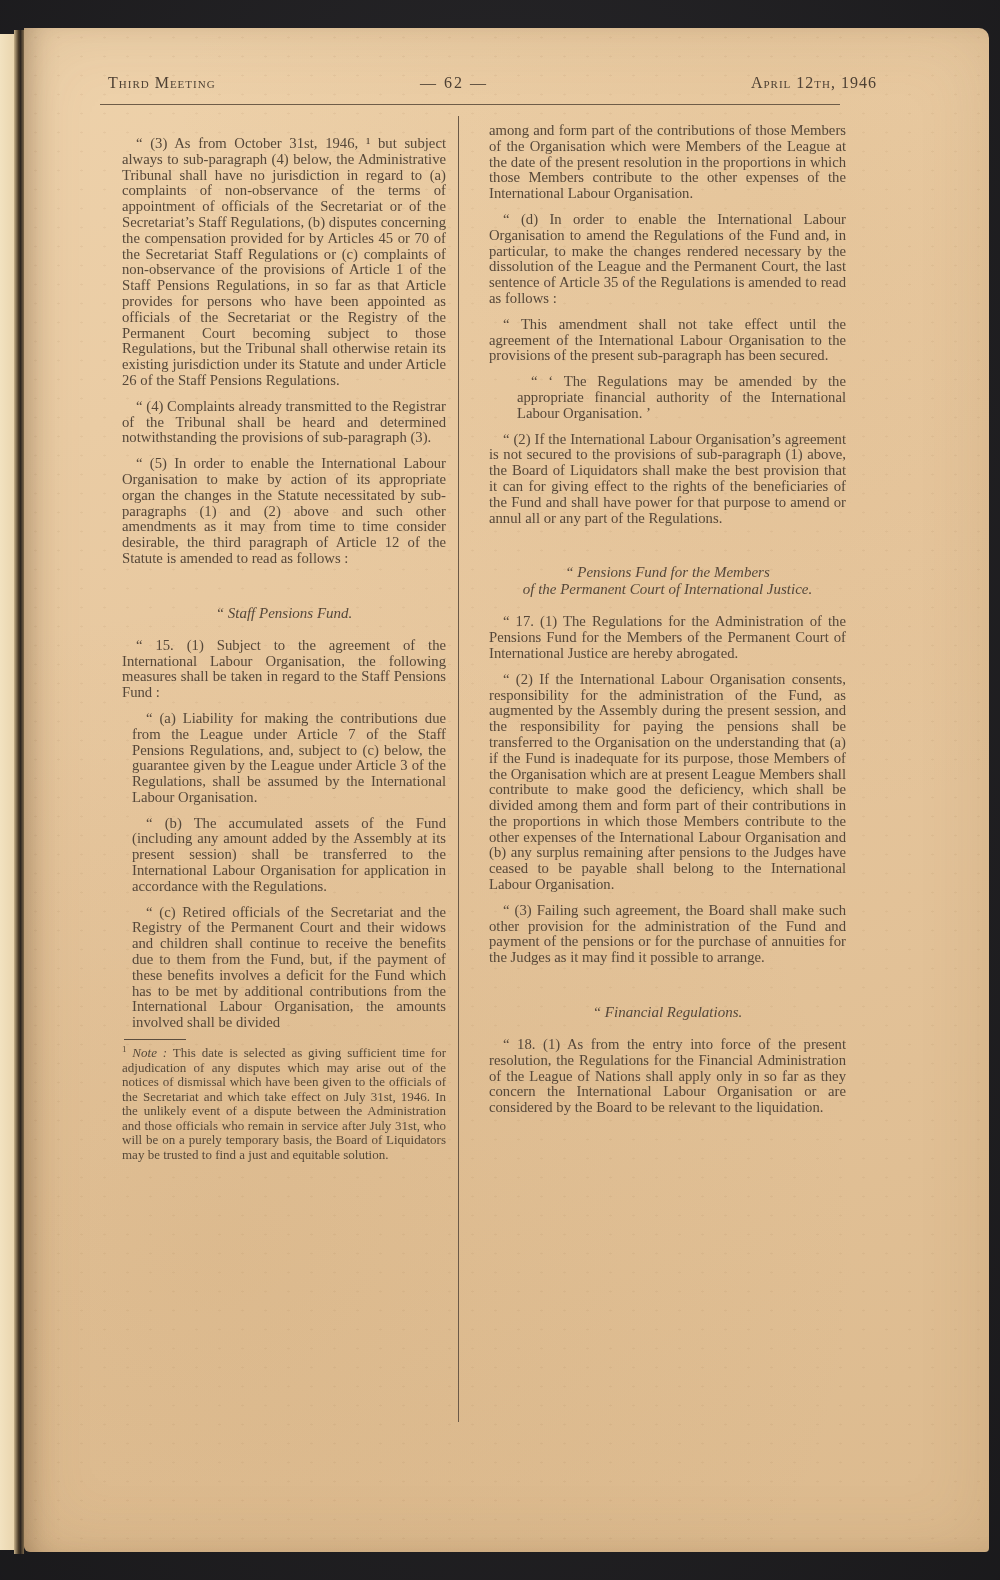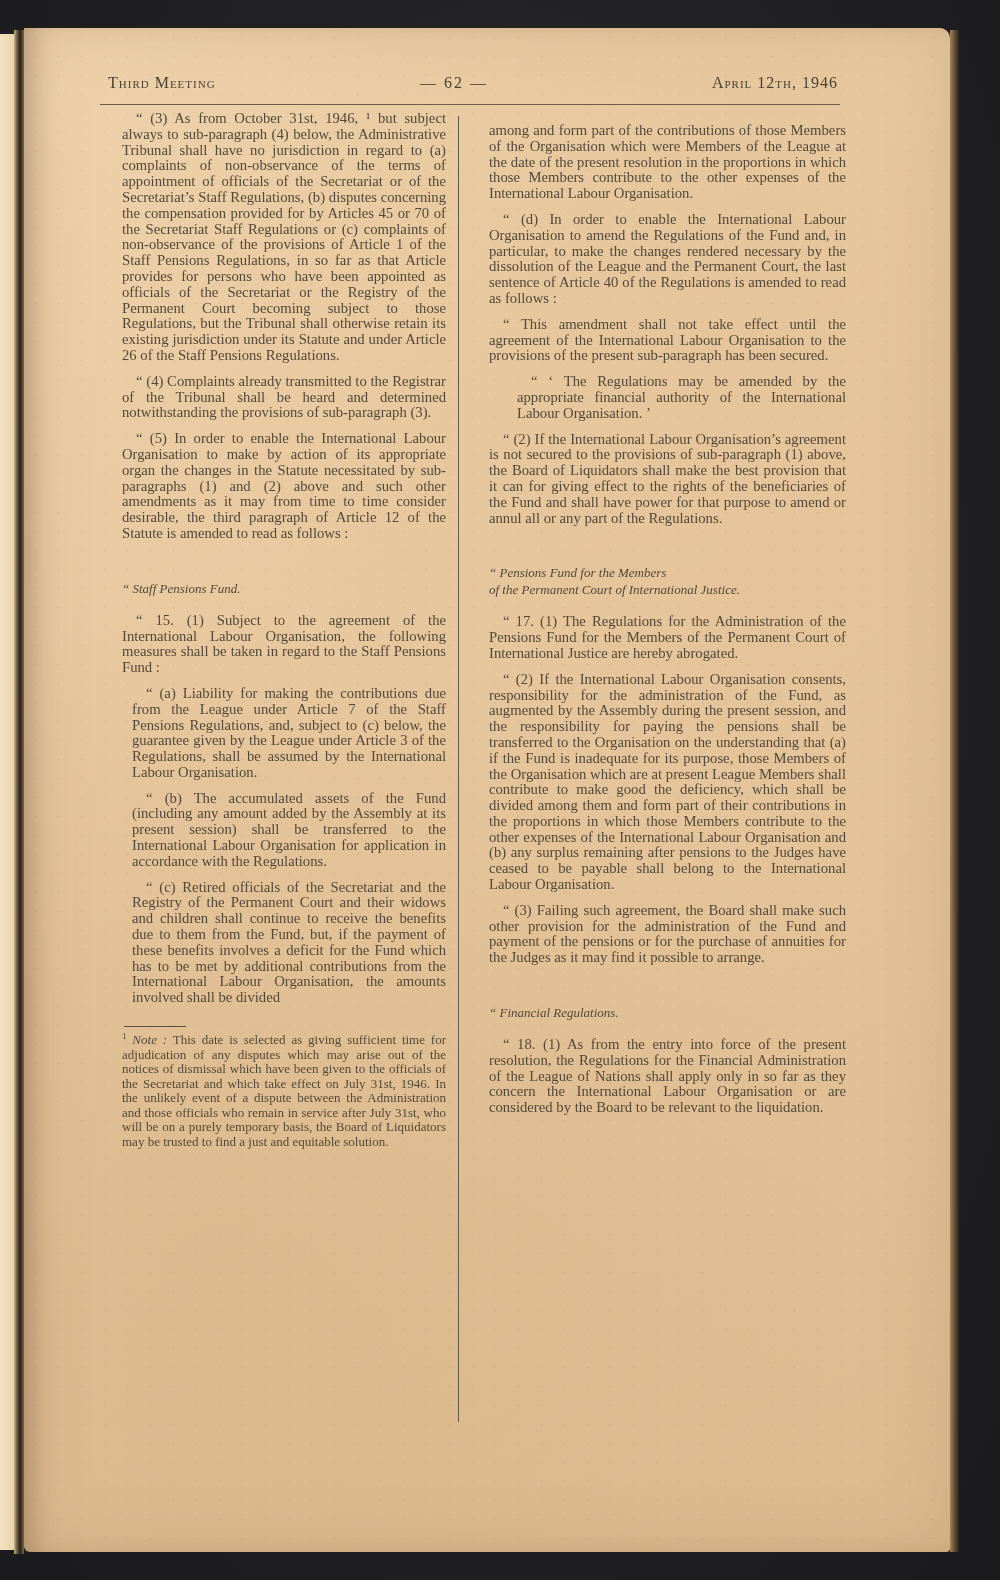--- a/index.html
+++ b/index.html
@@ -29,55 +29,56 @@
       radial-gradient(circle at 20% 80%, rgba(170,125,70,0.10), transparent 45%),
       radial-gradient(rgba(140,100,60,0.09) 1px, transparent 1.4px),
       linear-gradient(160deg,#eed2ab 0%,#e6c69d 45%,#dcba8e 100%);
     background-size:auto,auto,23px 19px,auto;
     border-radius:0 10px 4px 6px;
     box-shadow:
       inset 20px 0 30px -18px rgba(80,55,30,0.40),
       inset 0 0 70px rgba(120,85,45,0.15);
     z-index:3;
     color:#554739;
+    padding-left:39px;
   }
   
   .edge-right{
     position:absolute;left:950px;top:30px;width:9px;height:1522px;
     background:linear-gradient(90deg,#a3835a,#5e4b33 55%,#2c251d);
     z-index:2;border-radius:0 3px 2px 0;
   }
   
   .hdr{position:absolute;top:46px;font-size:16px;letter-spacing:1px;
        font-variant:small-caps;color:#4e4134;white-space:nowrap;}
   .hdr-left{left:84px;}
   .hdr-center{left:350px;width:160px;text-align:center;font-variant:normal;letter-spacing:2px;}
   .hdr-right{right:112px;}
   .hdr-rule{position:absolute;left:76px;top:76px;width:740px;height:0;
             border-top:1.5px solid #6e5c48;}
   
-  .col{position:absolute;top:83px;font-size:14.7px;line-height:15.8px;
+  .col{position:absolute;top:108px;font-size:14.7px;line-height:15.8px;
        text-align:justify;color:#554739;}
   #left-column{left:98px;width:324px;}
   #right-column{left:465px;top:95px;width:357px;}
   .col-divider{position:absolute;left:434px;top:88px;height:1306px;width:0;
                border-left:1px solid #6b5947;}
   
   .block{margin:0;}
   .block + .block{margin-top:10px;}
   .paragraph{text-indent:14px;}
   .continuation{text-indent:0;}
   .subparagraph{text-indent:14px;margin-left:10px;}
   .quote{text-indent:14px;margin-left:28px;}
-  .heading{font-style:italic;text-indent:0;
-           white-space:pre-line;font-size:13px;line-height:17px;}
+  .heading{font-style:italic;text-align:center;text-indent:0;
+           white-space:pre-line;font-size:15px;line-height:17px;}
   .block + .heading{margin-top:38px;}
   .heading + .block{margin-top:16px;}
   
-  .footnote-anchor{margin-top:20px;}
+  .footnote-anchor{margin-top:8px;}
   .footnote-rule{width:62px;border-top:1.6px solid #5c4d3e;margin:0 0 6px 2px;}
   .footnote{font-size:13px;line-height:14.5px;text-align:justify;color:#564838;}
   .footnote sup{font-size:9px;line-height:0;}
   .footnote .fn-label{font-style:italic;}
 </style>
 </head>
 <body>
 
 <div class="edge-left"></div>
 <div class="edge-crease"></div>
@@ -105,21 +106,21 @@
         <span class="fn-label">Note :</span>
         <span>This date is selected as giving sufficient time for adjudication of any disputes which may arise out of the notices of dismissal which have been given to the officials of the Secretariat and which take effect on July 31st, 1946.  In the unlikely event of a dispute between the Administration and those officials who remain in service after July 31st, who will be on a purely temporary basis, the Board of Liquidators may be trusted to find a just and equitable solution.</span>
       </div>
     </div>
   </div>
 
   <div class="col-divider"></div>
 
   <div class="col" id="right-column">
       <div class="block continuation">among and form part of the contributions of those Members of the Organisation which were Members of the League at the date of the present resolution in the proportions in which those Members contribute to the other expenses of the International Labour Organisation.</div>
-      <div class="block paragraph">“ (d)   In order to enable the International Labour Organisation to amend the Regulations of the Fund and, in particular, to make the changes rendered necessary by the dissolution of the League and the Permanent Court, the last sentence of Article 40 of the Regulations is amended to read as follows :</div>
+      <div class="block paragraph">“ (d)   In order to enable the International Labour Organisation to amend the Regulations of the Fund and, in particular, to make the changes rendered necessary by the dissolution of the League and the Permanent Court, the last sentence of Article 35 of the Regulations is amended to read as follows :</div>
       <div class="block paragraph">“ This amendment shall not take effect until the agreement of the International Labour Organisation to the provisions of the present sub-paragraph has been secured.</div>
       <div class="block quote">“ ‘ The Regulations may be amended by the appropriate financial authority of the International Labour Organisation. ’</div>
       <div class="block paragraph">“ (2)   If the International Labour Organisation’s agreement is not secured to the provisions of sub-paragraph (1) above, the Board of Liquidators shall make the best provision that it can for giving effect to the rights of the beneficiaries of the Fund and shall have power for that purpose to amend or annul all or any part of the Regulations.</div>
       <div class="block heading">“ Pensions Fund for the Members
 of the Permanent Court of International Justice.</div>
       <div class="block paragraph">“ 17.   (1)   The Regulations for the Administration of the Pensions Fund for the Members of the Permanent Court of International Justice are hereby abrogated.</div>
       <div class="block paragraph">“ (2)   If the International Labour Organisation consents, responsibility for the administration of the Fund, as augmented by the Assembly during the present session, and the responsibility for paying the pensions shall be transferred to the Organisation on the understanding that (a) if the Fund is inadequate for its purpose, those Members of the Organisation which are at present League Members shall contribute to make good the deficiency, which shall be divided among them and form part of their contributions in the proportions in which those Members contribute to the other expenses of the International Labour Organisation and (b) any surplus remaining after pensions to the Judges have ceased to be payable shall belong to the International Labour Organisation.</div>
       <div class="block paragraph">“ (3)   Failing such agreement, the Board shall make such other provision for the administration of the Fund and payment of the pensions or for the purchase of annuities for the Judges as it may find it possible to arrange.</div>
       <div class="block heading">“ Financial Regulations.</div>
       <div class="block paragraph">“ 18.   (1)   As from the entry into force of the present resolution, the Regulations for the Financial Administration of the League of Nations shall apply only in so far as they concern the International Labour Organisation or are considered by the Board to be relevant to the liquidation.</div>

